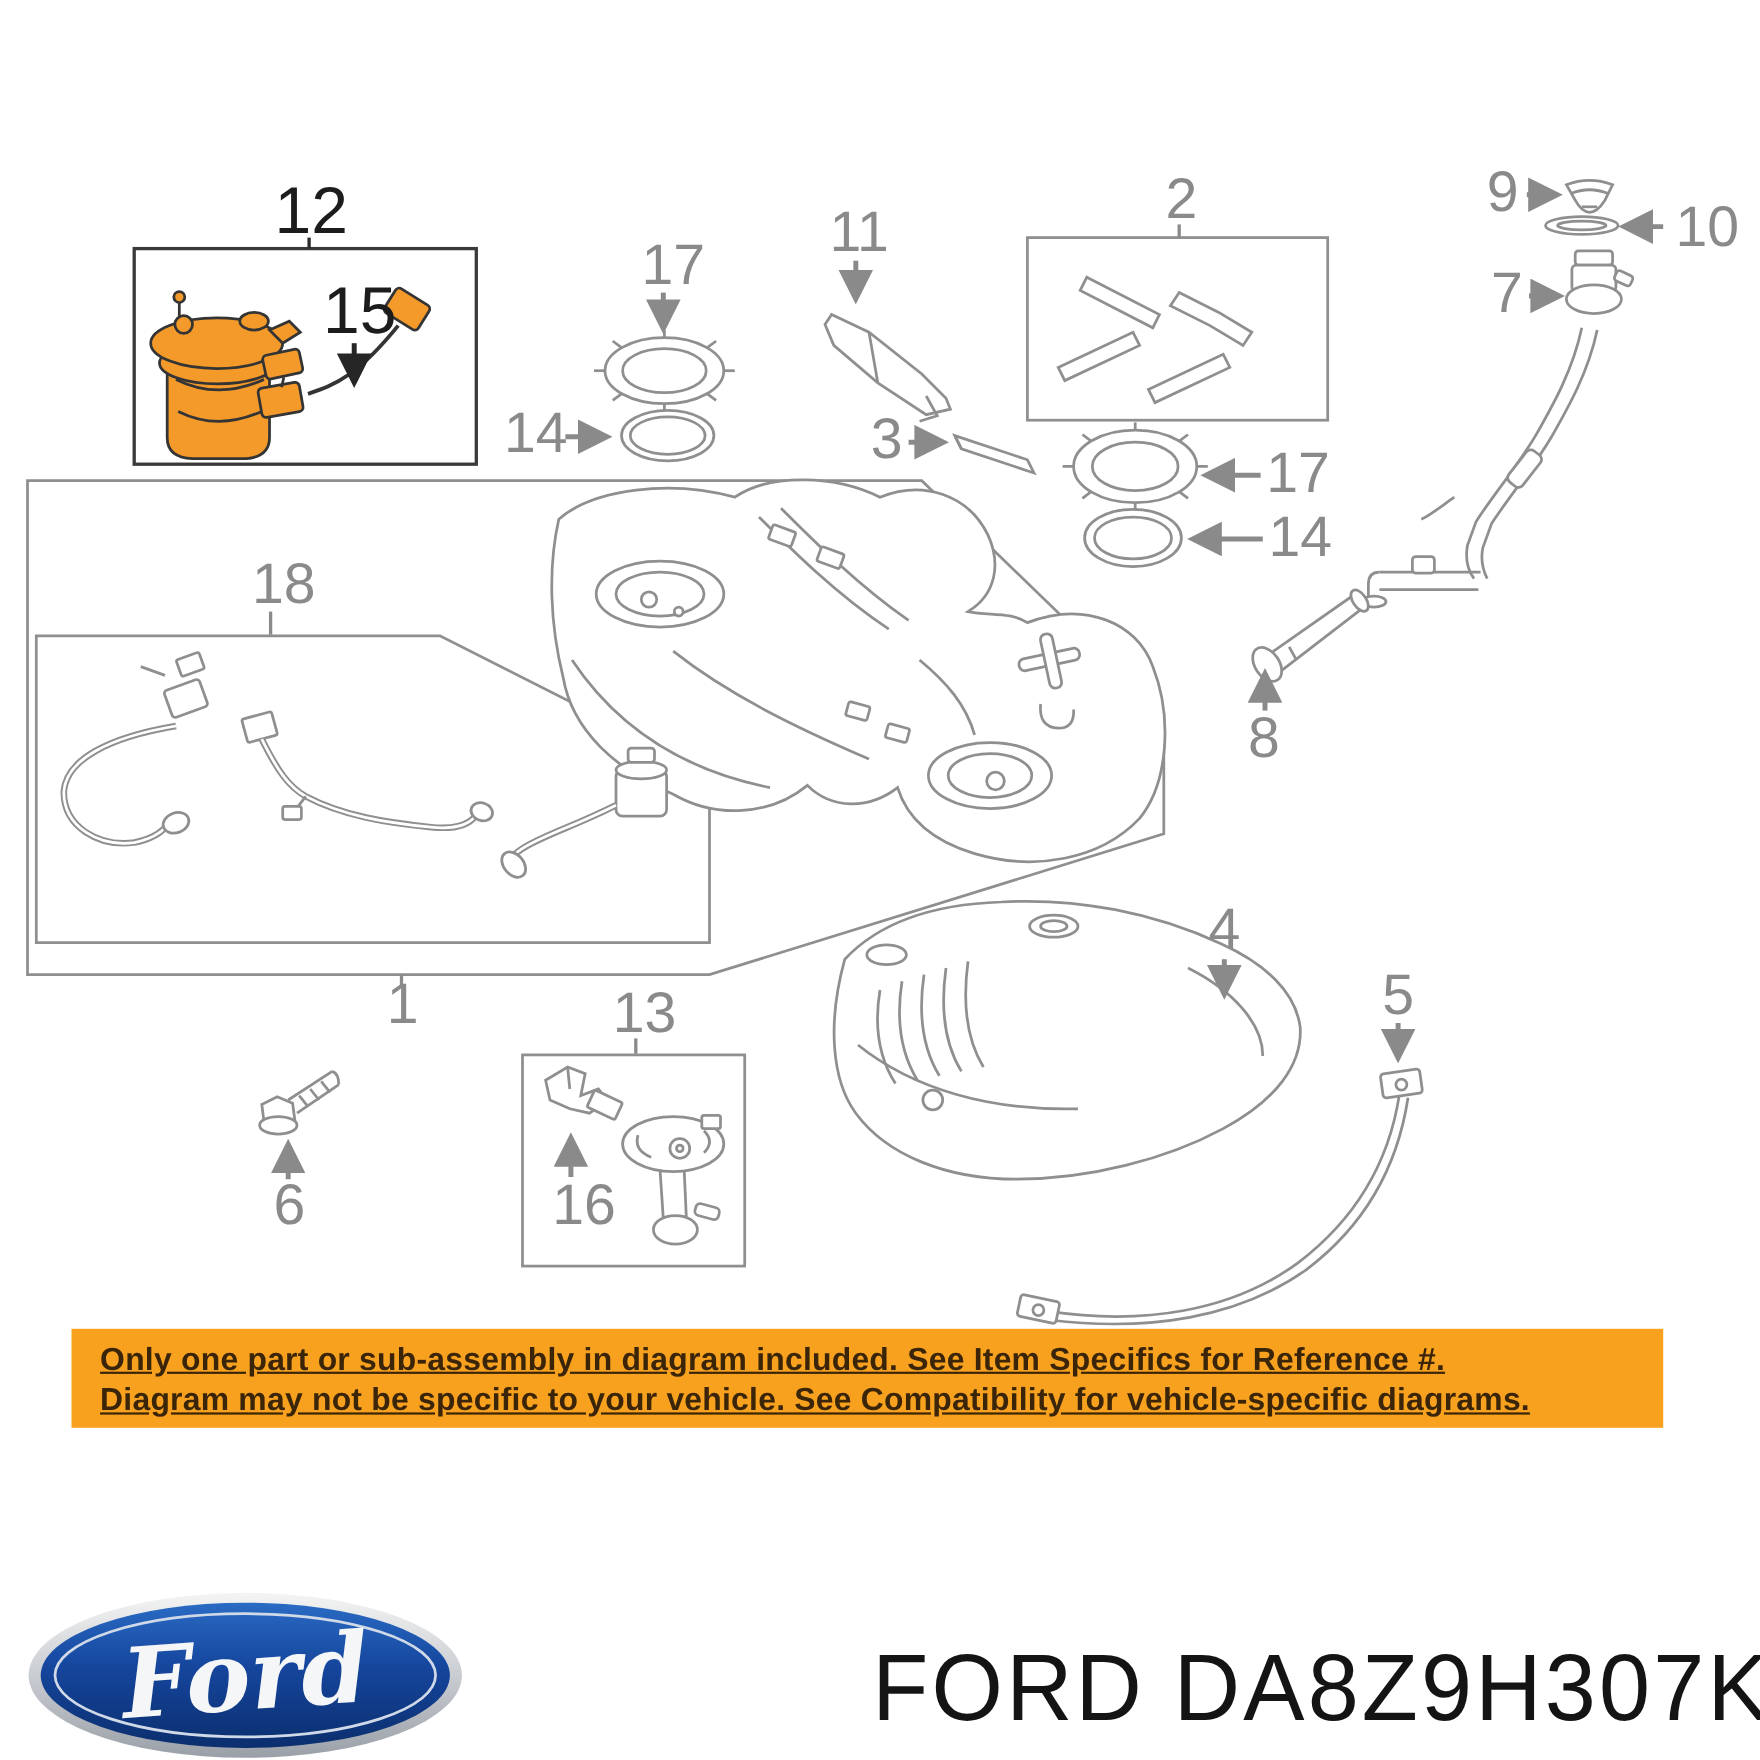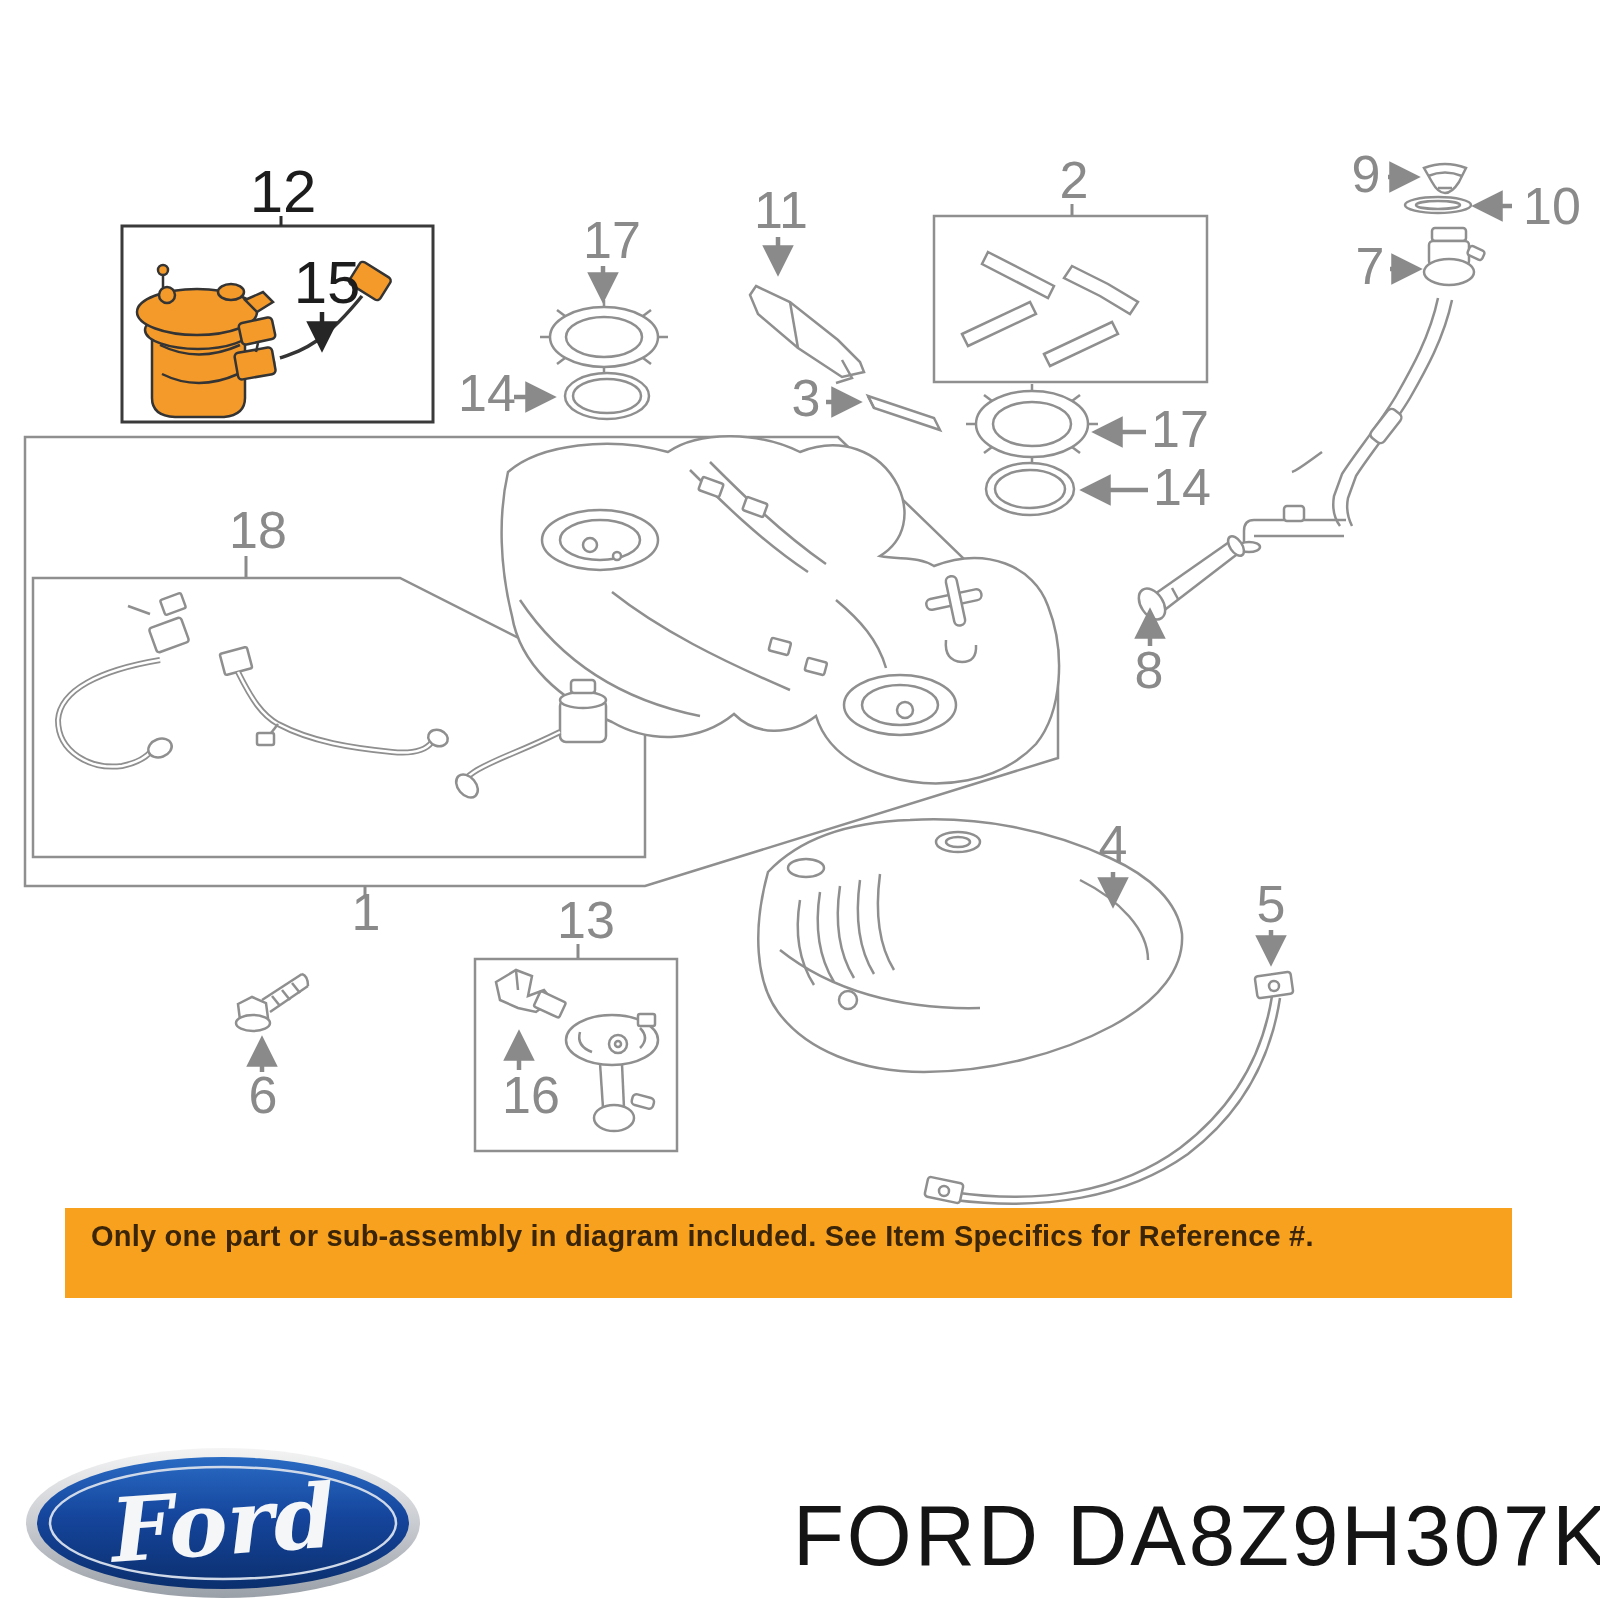--- a/index.html
+++ b/index.html
@@ -3,21 +3,21 @@
 <meta charset="utf-8">
 <style>
   html,body{margin:0;padding:0;background:#ffffff;}
   body{width:1600px;height:1600px;position:relative;font-family:"Liberation Sans",sans-serif;overflow:hidden;}
   .stage{position:absolute;left:0;top:0;width:1324px;height:1205px;}
   svg text{user-select:none;}
   .callout{fill:#8a8a8a;font-family:"Liberation Sans",sans-serif;font-size:52px;text-anchor:middle;}
   .callout-hi{fill:#1c1c1c;font-family:"Liberation Sans",sans-serif;font-size:60px;text-anchor:middle;}
   .banner{position:absolute;left:65px;top:1208px;width:1447px;height:90px;background:#F7A11F;color:#3B2508;
           font-weight:bold;font-size:29px;line-height:37px;padding:10px 0 0 26px;box-sizing:border-box;
-          font-family:"Liberation Sans",sans-serif;letter-spacing:.2px;}
+          font-family:"Liberation Sans",sans-serif;letter-spacing:.2px;text-decoration:underline;}
   .partnum{position:absolute;left:793px;top:1486px;font-size:86px;letter-spacing:3px;color:#141414;
            font-family:"Liberation Sans",sans-serif;white-space:nowrap;transform:scaleX(.97);transform-origin:left top;}
   .logo{position:absolute;left:24px;top:1446px;width:398px;height:154px;}
 </style>
 </head>
 <body>
 
 <div class="stage">
 <svg width="1600" height="1205" viewBox="0 0 1600 1205" xmlns="http://www.w3.org/2000/svg">
   <defs>
@@ -301,20 +301,21 @@
     <line x1="1113" y1="872" x2="1113" y2="902" stroke="#8a8a8a" stroke-width="4.5" marker-end="url(#ah-g)"></line>
 
     <text x="1271" y="922" class="callout">5</text>
     <line x1="1271" y1="930" x2="1271" y2="960" stroke="#8a8a8a" stroke-width="4.5" marker-end="url(#ah-g)"></line>
   </g>
 </svg>
 </div>
 
 <div class="banner">
   <div>Only one part or sub-assembly in diagram included. See Item Specifics for Reference #.</div>
+  <div>Diagram may not be specific to your vehicle. See Compatibility for vehicle-specific diagrams.</div>
 </div>
 
 <svg class="logo" viewBox="0 0 398 154" xmlns="http://www.w3.org/2000/svg">
   <defs>
     <linearGradient id="rim" x1="0" y1="0" x2="0" y2="1">
       <stop offset="0" stop-color="#f4f4f4"></stop>
         <stop offset="0.5" stop-color="#c9ccd1"></stop>
         <stop offset="1" stop-color="#9aa0a8"></stop>
     </linearGradient>
     <linearGradient id="fordBlue" x1="0" y1="0" x2="0" y2="1">

